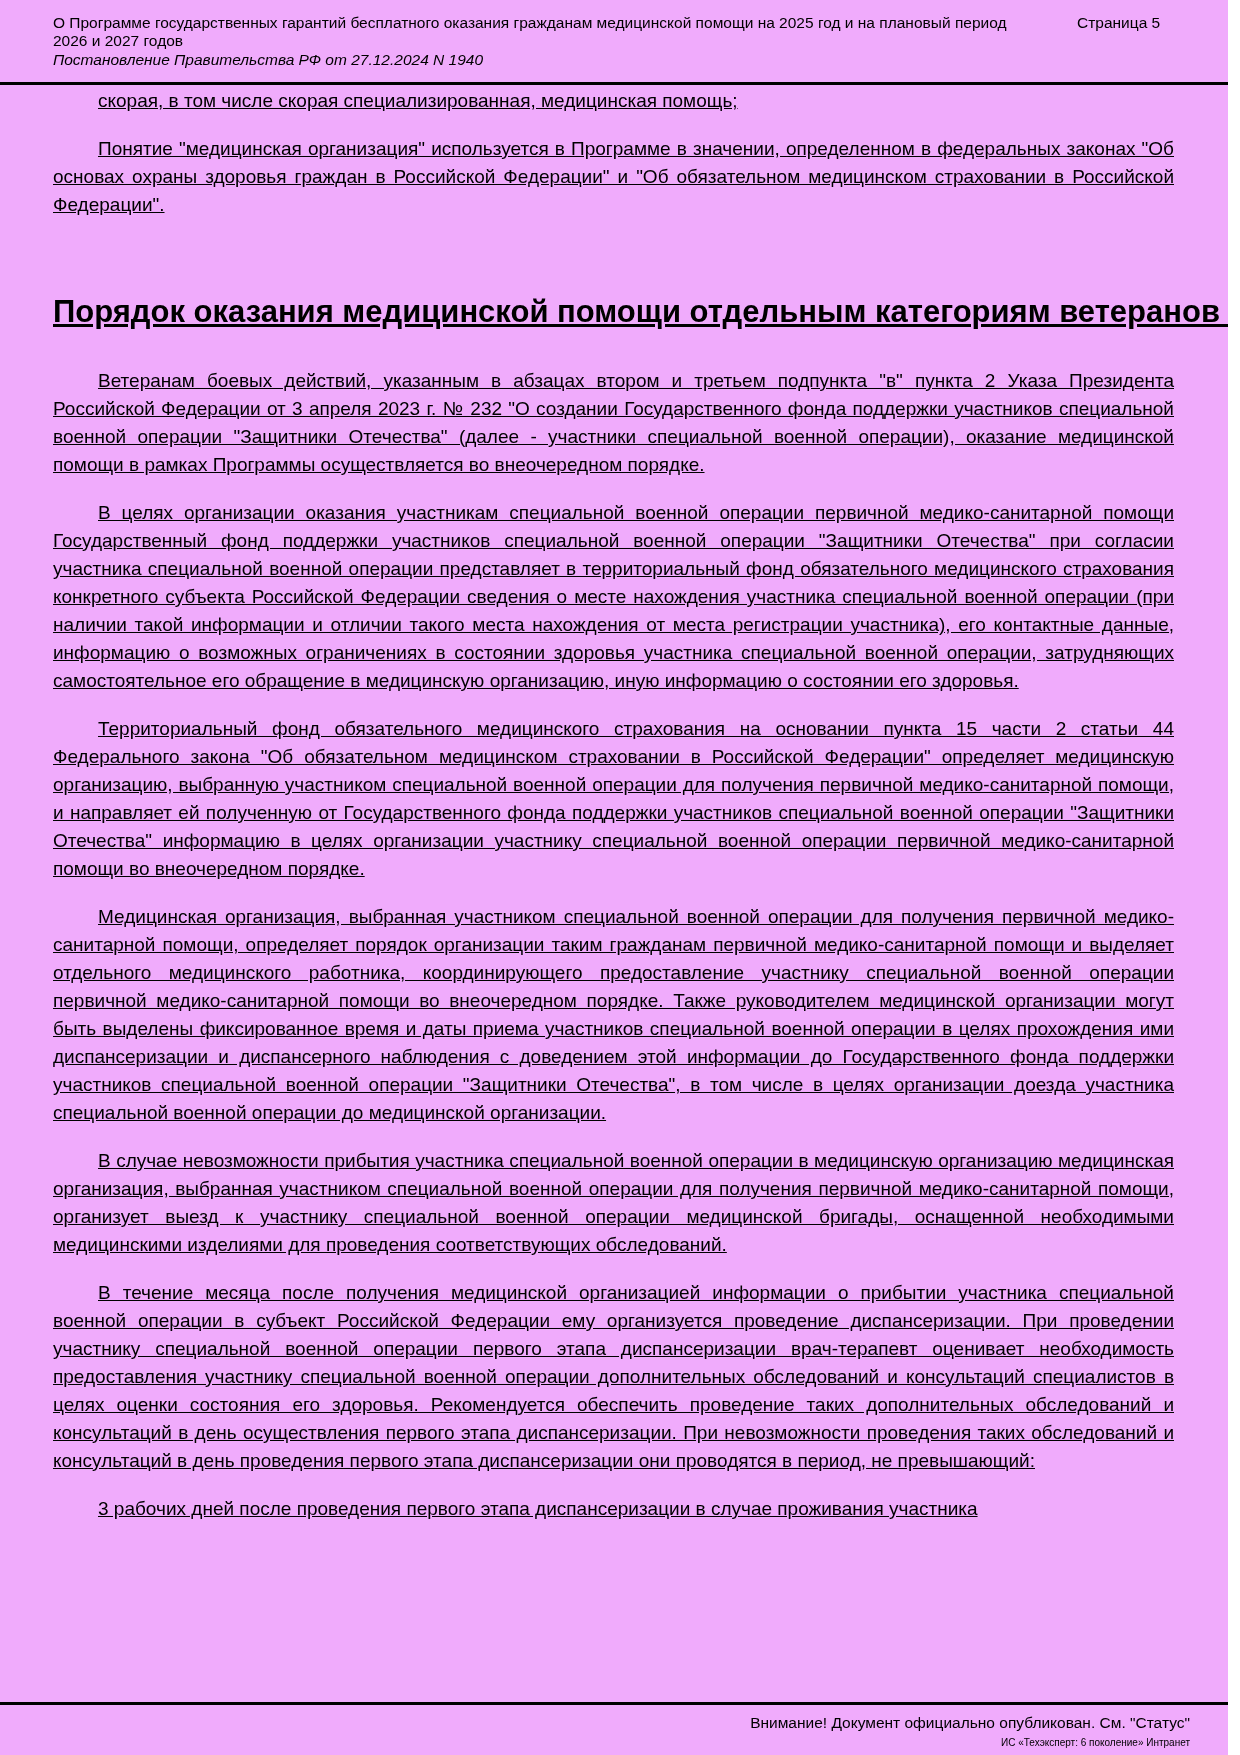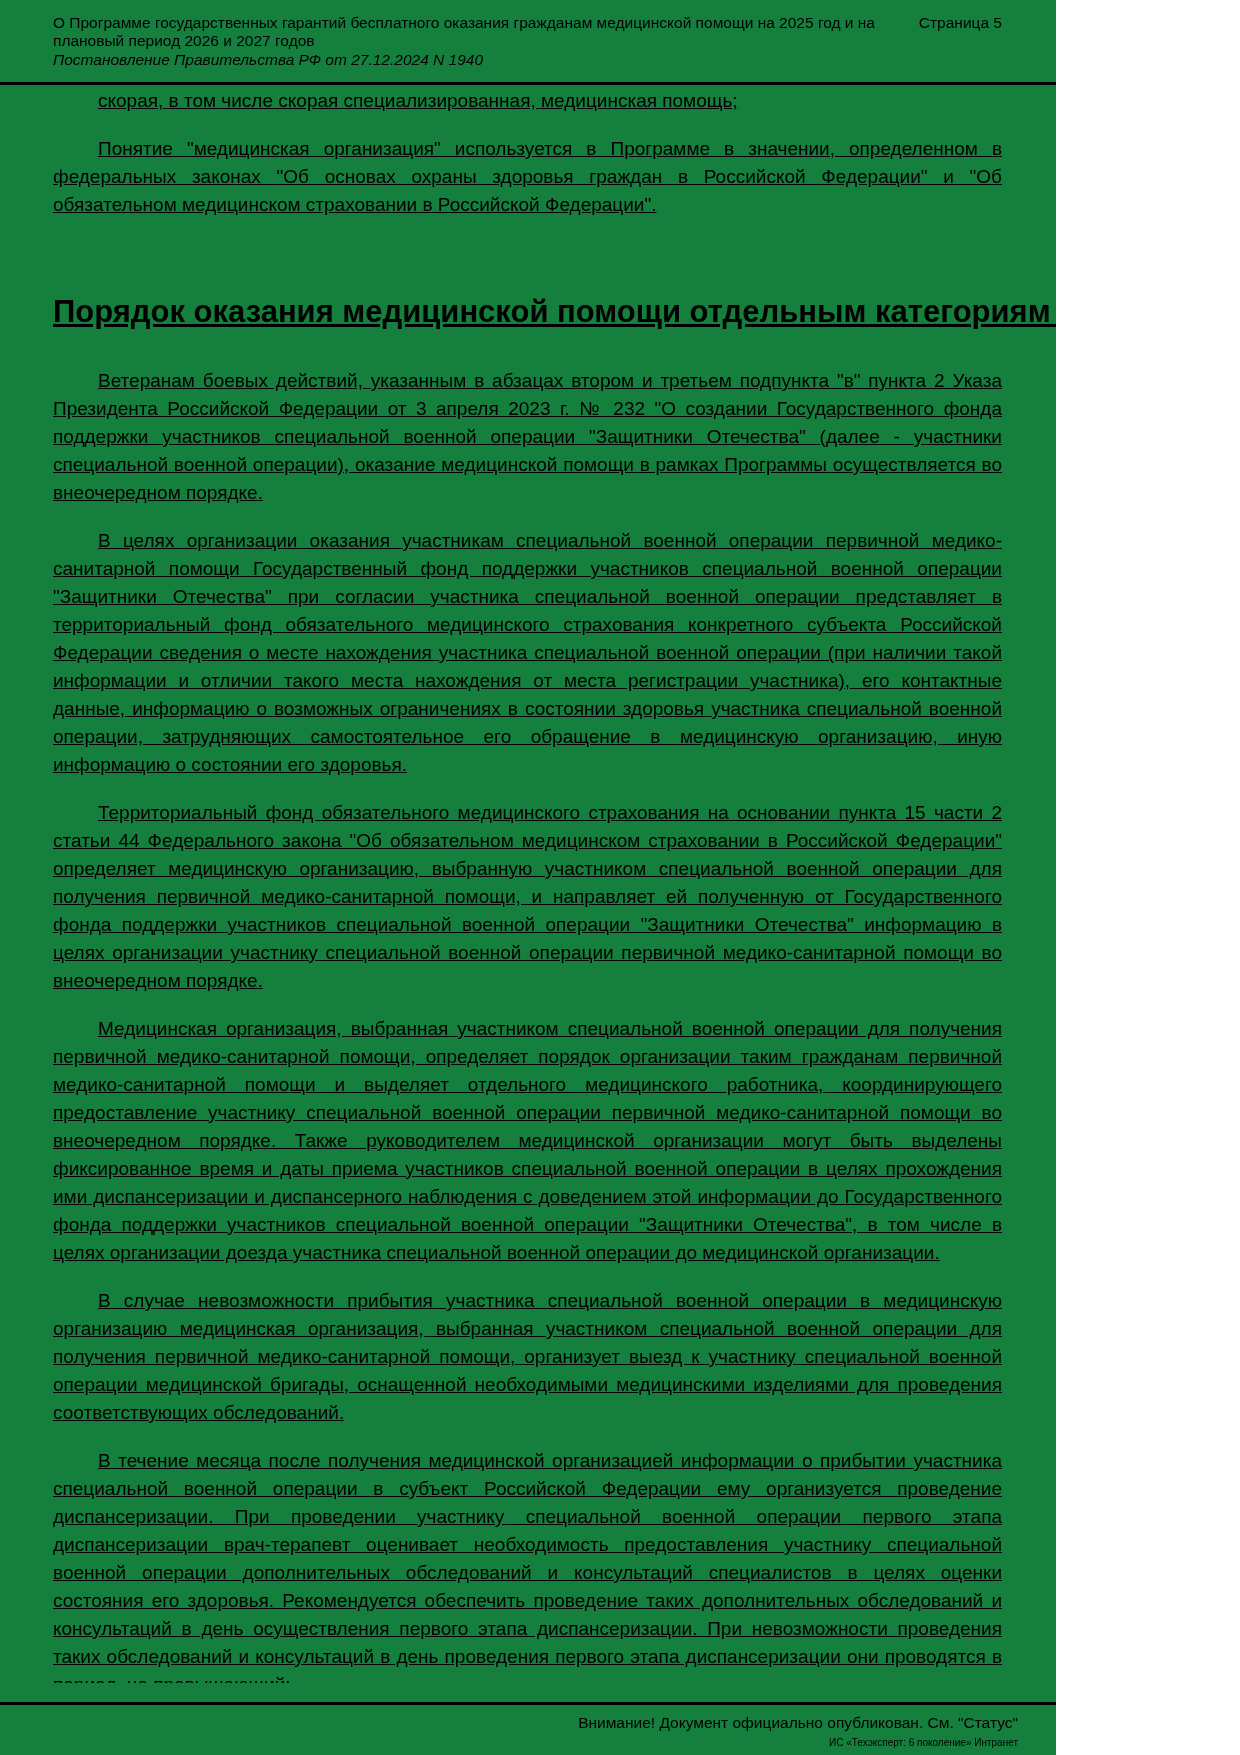--- a/index.html
+++ b/index.html
@@ -8,41 +8,41 @@
     background: #ffffff;
   }
   body {
     width: 1240px;
     height: 1755px;
     font-family: "Liberation Sans", "DejaVu Sans", sans-serif;
     color: #000000;
   }
   .page {
     position: relative;
-    width: 1056px;
+    width: 1228px;
     height: 1755px;
-    background: #15803d;
+    background: #f0abfc;
     overflow: hidden;
   }
 
   
   .header {
     padding: 14px 54px 0 53px;
   }
   .header-row {
     display: flex;
     align-items: flex-start;
   }
   .header-title {
     width: 988px;
     font-size: 15.5px;
     line-height: 18px;
   }
   .page-label {
-    margin-left: 20px;
+    margin-left: 36px;
     font-size: 15.5px;
     line-height: 18px;
     white-space: nowrap;
   }
   .doc-info {
     font-style: italic;
     font-size: 15.5px;
     line-height: 18px;
     margin-top: 1px;
   }
@@ -123,20 +123,21 @@
     <p>Понятие "медицинская организация" используется в Программе в значении, определенном в федеральных законах "Об основах охраны здоровья граждан в Российской Федерации" и "Об обязательном медицинском страховании в Российской Федерации".</p>
 
     <h1 class="section-heading">Порядок оказания медицинской помощи отдельным категориям ветеранов боевых действий</h1>
 
     <p>Ветеранам боевых действий, указанным в абзацах втором и третьем подпункта "в" пункта 2 Указа Президента Российской Федерации от 3 апреля 2023 г. № 232 "О создании Государственного фонда поддержки участников специальной военной операции "Защитники Отечества" (далее - участники специальной военной операции), оказание медицинской помощи в рамках Программы осуществляется во внеочередном порядке.</p>
     <p>В целях организации оказания участникам специальной военной операции первичной медико-санитарной помощи Государственный фонд поддержки участников специальной военной операции "Защитники Отечества" при согласии участника специальной военной операции представляет в территориальный фонд обязательного медицинского страхования конкретного субъекта Российской Федерации сведения о месте нахождения участника специальной военной операции (при наличии такой информации и отличии такого места нахождения от места регистрации участника), его контактные данные, информацию о возможных ограничениях в состоянии здоровья участника специальной военной операции, затрудняющих самостоятельное его обращение в медицинскую организацию, иную информацию о состоянии его здоровья.</p>
     <p>Территориальный фонд обязательного медицинского страхования на основании пункта 15 части 2 статьи 44 Федерального закона "Об обязательном медицинском страховании в Российской Федерации" определяет медицинскую организацию, выбранную участником специальной военной операции для получения первичной медико-санитарной помощи, и направляет ей полученную от Государственного фонда поддержки участников специальной военной операции "Защитники Отечества" информацию в целях организации участнику специальной военной операции первичной медико-санитарной помощи во внеочередном порядке.</p>
     <p>Медицинская организация, выбранная участником специальной военной операции для получения первичной медико-санитарной помощи, определяет порядок организации таким гражданам первичной медико-санитарной помощи и выделяет отдельного медицинского работника, координирующего предоставление участнику специальной военной операции первичной медико-санитарной помощи во внеочередном порядке. Также руководителем медицинской организации могут быть выделены фиксированное время и даты приема участников специальной военной операции в целях прохождения ими диспансеризации и диспансерного наблюдения с доведением этой информации до Государственного фонда поддержки участников специальной военной операции "Защитники Отечества", в том числе в целях организации доезда участника специальной военной операции до медицинской организации.</p>
     <p>В случае невозможности прибытия участника специальной военной операции в медицинскую организацию медицинская организация, выбранная участником специальной военной операции для получения первичной медико-санитарной помощи, организует выезд к участнику специальной военной операции медицинской бригады, оснащенной необходимыми медицинскими изделиями для проведения соответствующих обследований.</p>
     <p>В течение месяца после получения медицинской организацией информации о прибытии участника специальной военной операции в субъект Российской Федерации ему организуется проведение диспансеризации. При проведении участнику специальной военной операции первого этапа диспансеризации врач-терапевт оценивает необходимость предоставления участнику специальной военной операции дополнительных обследований и консультаций специалистов в целях оценки состояния его здоровья. Рекомендуется обеспечить проведение таких дополнительных обследований и консультаций в день осуществления первого этапа диспансеризации. При невозможности проведения таких обследований и консультаций в день проведения первого этапа диспансеризации они проводятся в период, не превышающий:</p>
+    <p>3 рабочих дней после проведения первого этапа диспансеризации в случае проживания участника</p>
   </div>
 
   <div class="footer">
     <hr class="footer-divider">
     <div class="footer-notice">Внимание! Документ официально опубликован. См. "Статус"</div>
     <div class="footer-source">ИС «Техэксперт: 6 поколение» Интранет</div>
   </div>
 
 </div>
 

